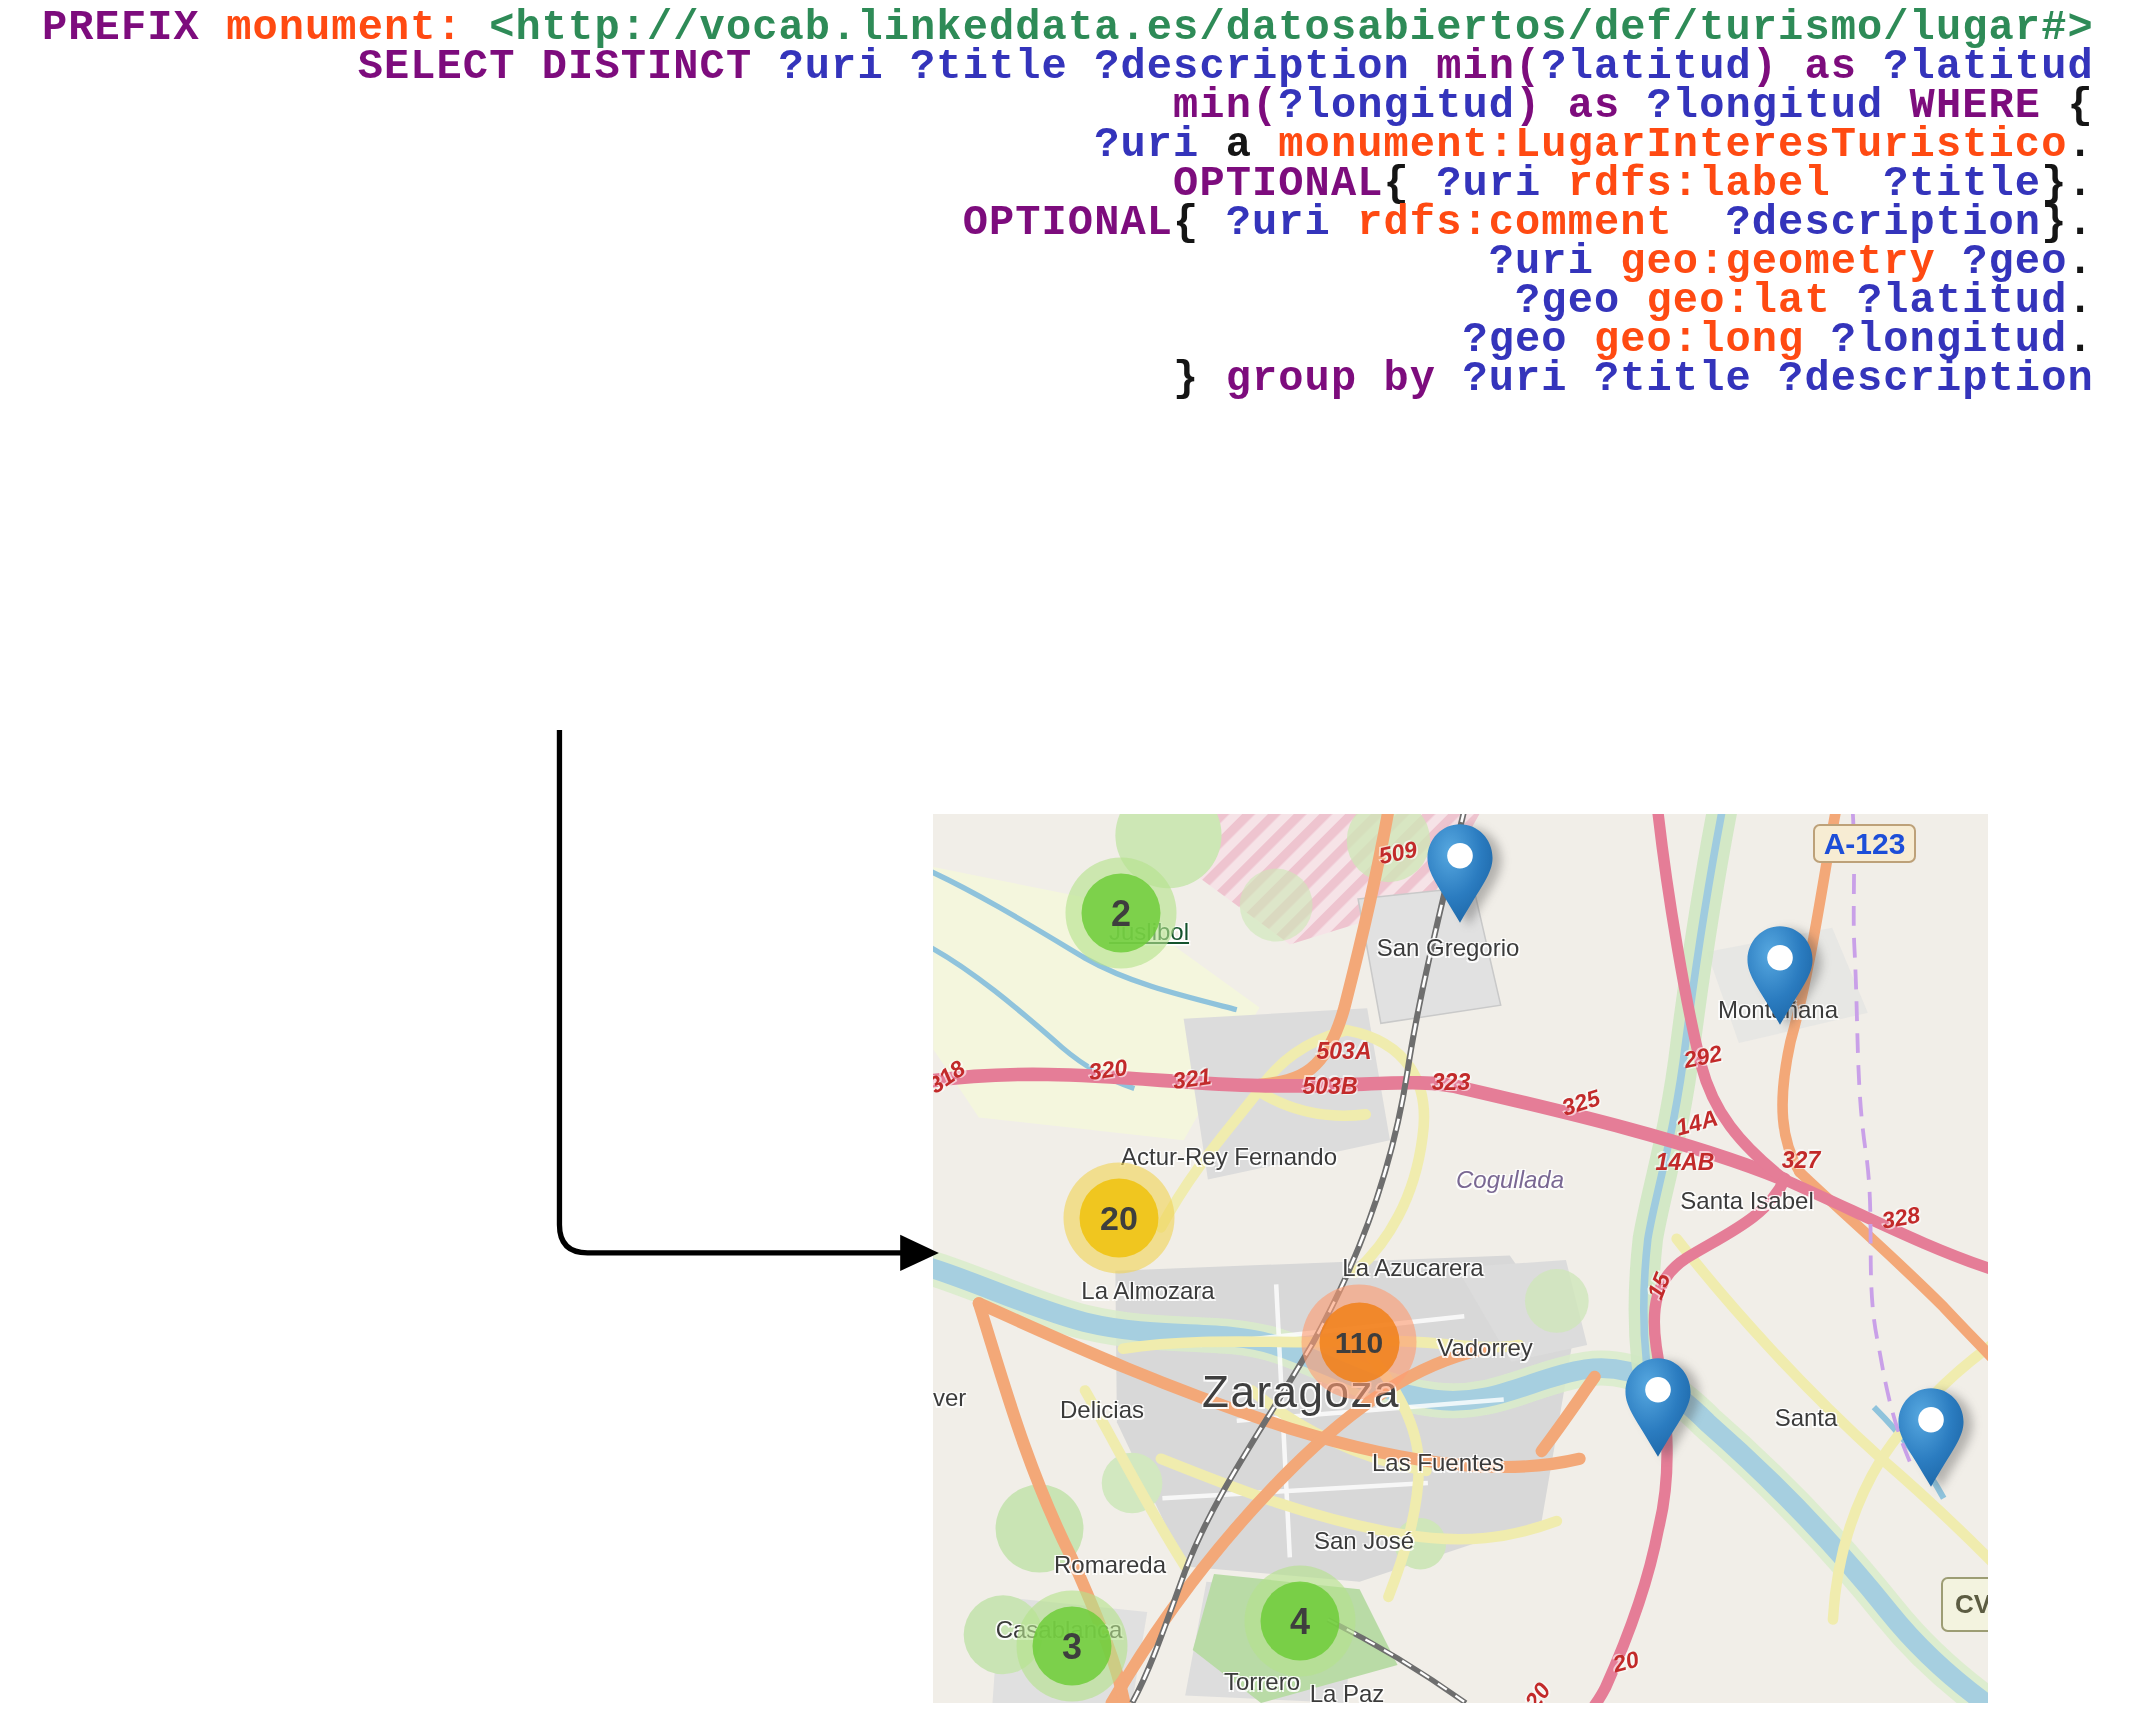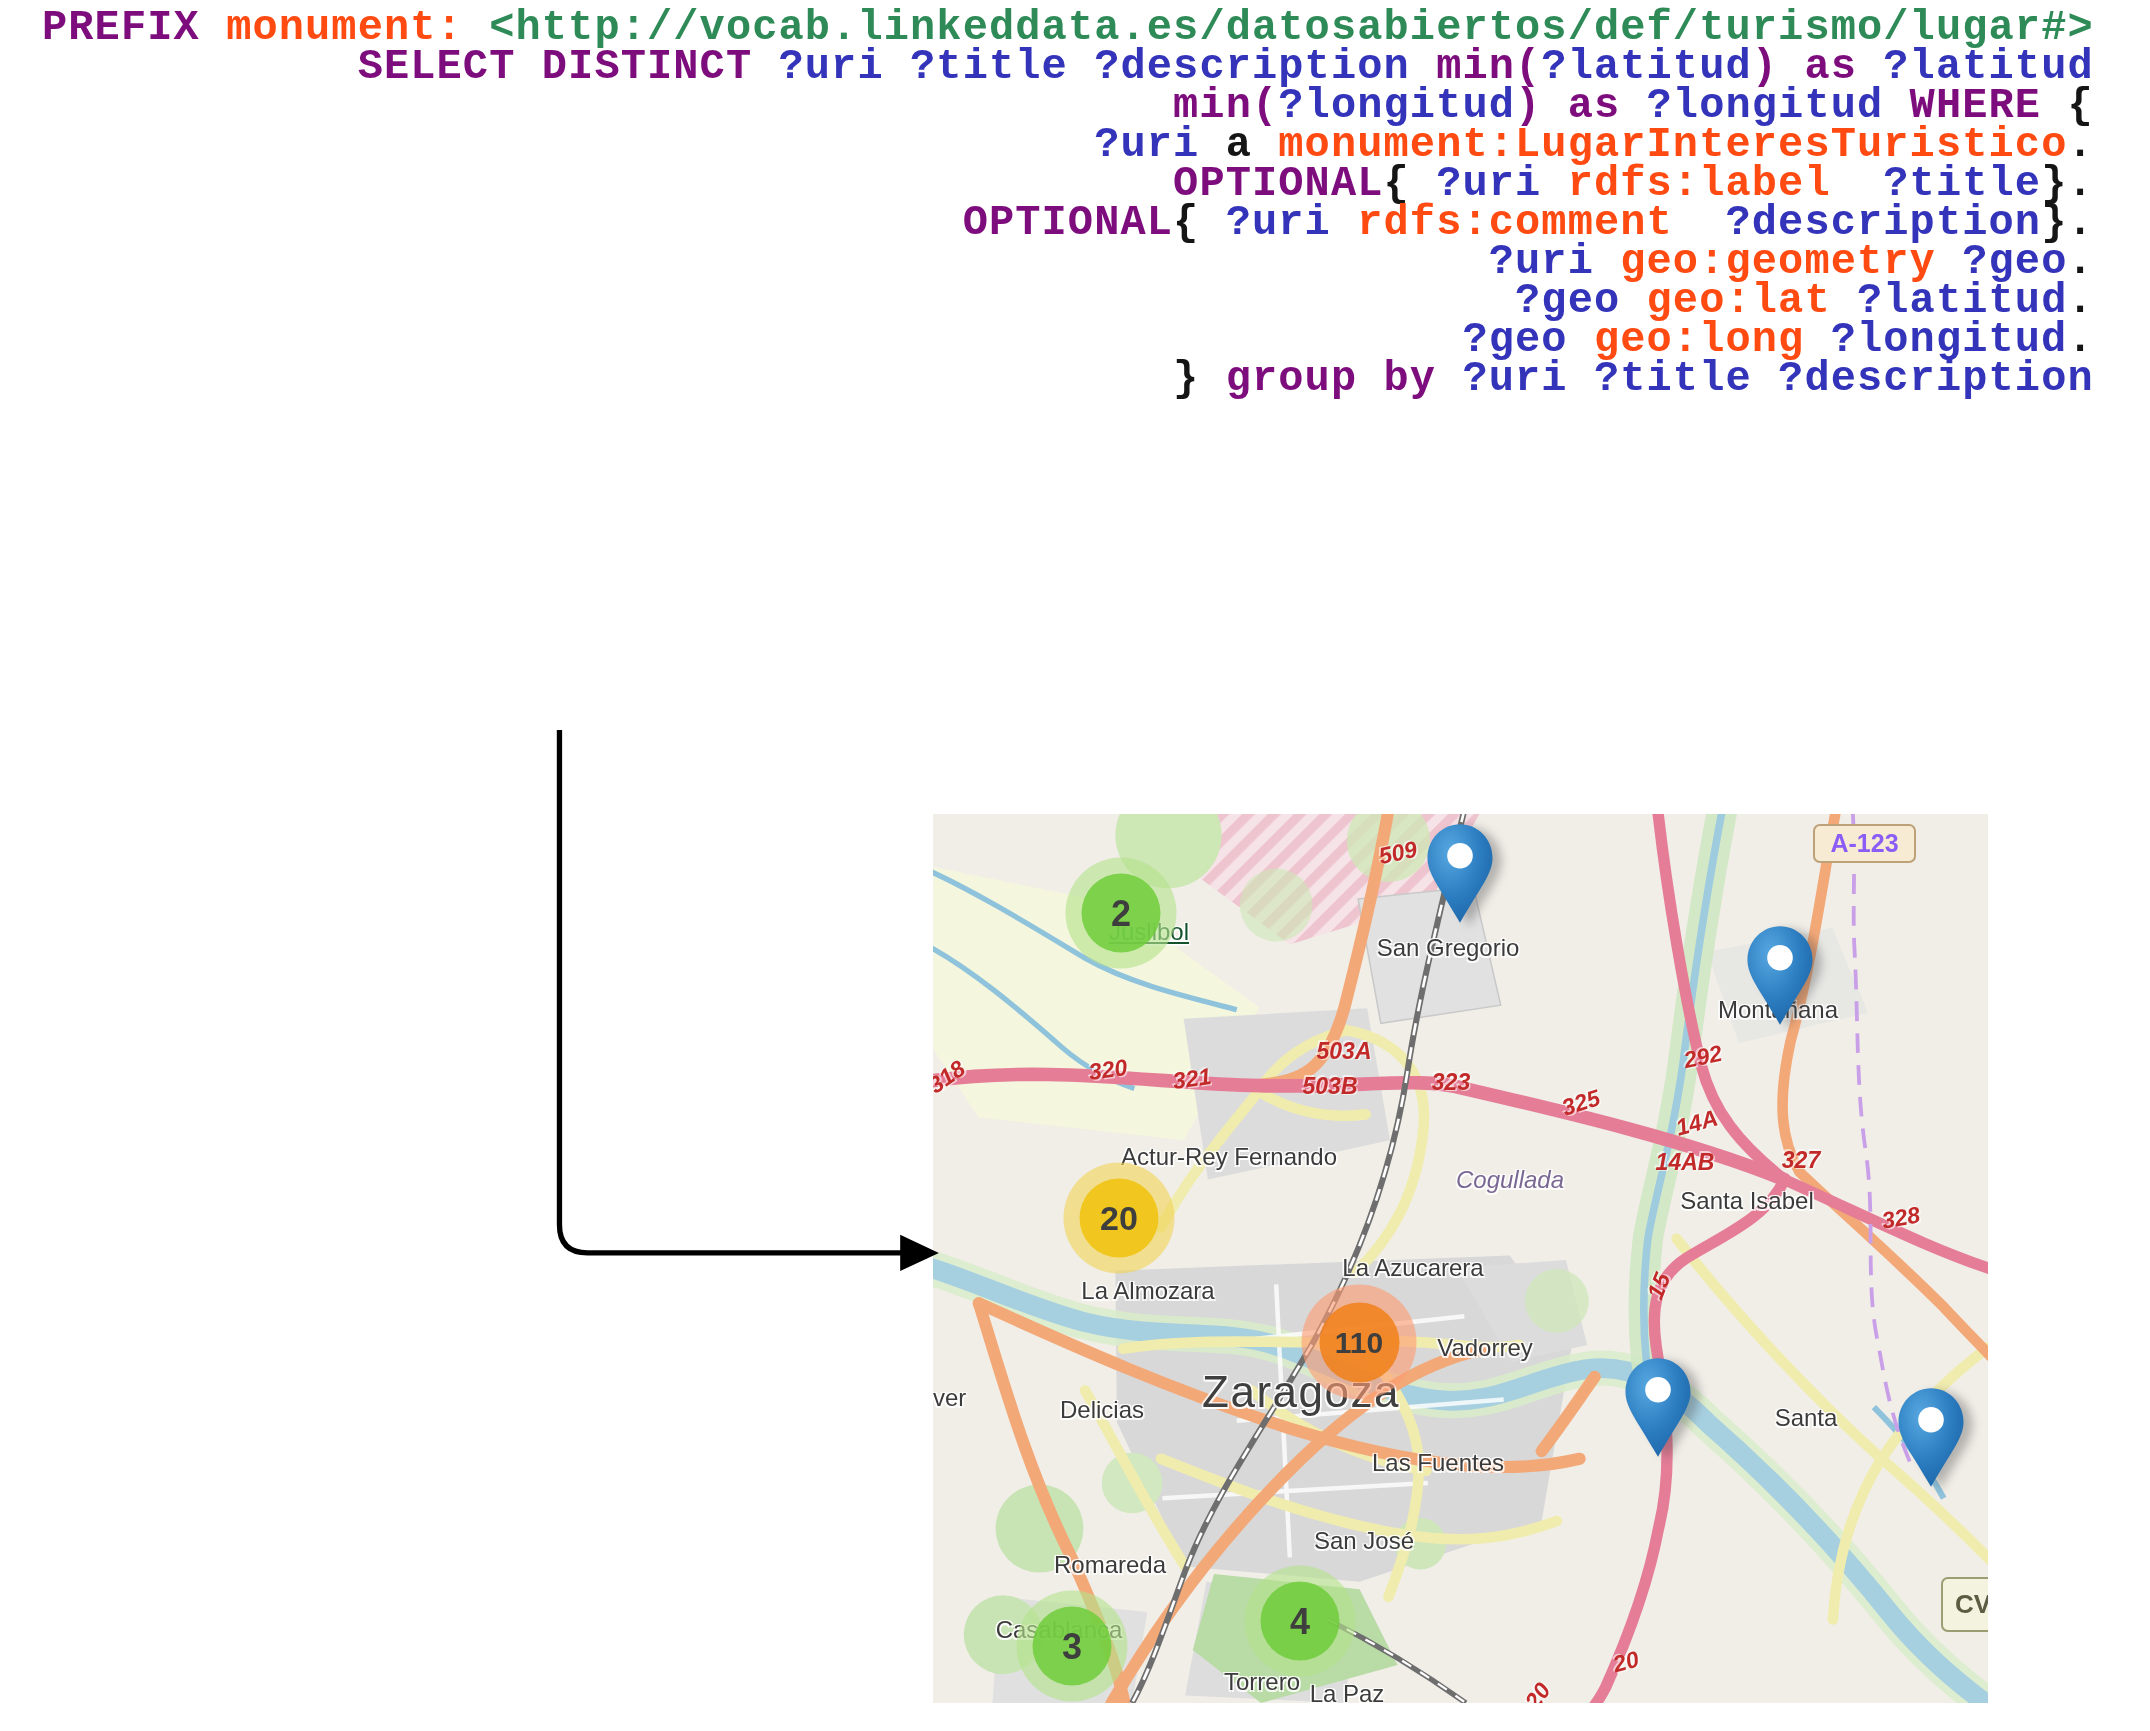--- a/index.html
+++ b/index.html
@@ -52,21 +52,21 @@
   .theme-yellow .inner{background:rgba(240,194,12,.85);}
   .theme-orange{background:rgba(253,156,115,.62);}
   .theme-orange .inner{background:rgba(241,128,23,.85);}
 
   .pin{position:absolute;z-index:14;filter:drop-shadow(9px 3.8px 4.6px rgba(70,70,70,.35));}
 
   .roadsign{
     position:absolute;z-index:9;display:flex;align-items:center;justify-content:center;
     font-weight:700;border-radius:6.8px;box-sizing:border-box;
   }
-  .sign-motorway{background:#f7ecd3;border:2.3px solid #bda179;color:#8b5cf6;font-size:25px;}
+  .sign-motorway{background:#f7ecd3;border:2.3px solid #bda179;color:#1d4ed8;font-size:30px;}
   .sign-local{background:#f3f3df;border:2.3px solid #9d9d74;color:#5c5c42;font-size:26px;justify-content:flex-start;padding-left:12px;}
 </style>
 </head>
 <body>
 
 <div id="code"><div><span class="kw">PREFIX </span><span class="pref">monument: </span><span class="uri">&lt;http://vocab.linkeddata.es/datosabiertos/def/turismo/lugar#&gt;</span></div><div><span class="kw">SELECT DISTINCT </span><span class="var">?uri ?title ?description </span><span class="kw">min(</span><span class="var">?latitud</span><span class="kw">) as </span><span class="var">?latitud</span></div><div><span class="kw">min(</span><span class="var">?longitud</span><span class="kw">) as </span><span class="var">?longitud </span><span class="kw">WHERE </span><span class="pln">{</span></div><div><span class="var">?uri </span><span class="pln">a </span><span class="pref">monument:LugarInteresTuristico</span><span class="pln">.</span></div><div><span class="pln">  </span><span class="kw">OPTIONAL</span><span class="pln">{ </span><span class="var">?uri </span><span class="pref">rdfs:label</span><span class="pln">  </span><span class="var">?title</span><span class="pln">}.</span></div><div><span class="pln">  </span><span class="kw">OPTIONAL</span><span class="pln">{ </span><span class="var">?uri </span><span class="pref">rdfs:comment</span><span class="pln">  </span><span class="var">?description</span><span class="pln">}.</span></div><div><span class="pln">  </span><span class="var">?uri </span><span class="pref">geo:geometry </span><span class="var">?geo</span><span class="pln">.</span></div><div><span class="pln">    </span><span class="var">?geo </span><span class="pref">geo:lat </span><span class="var">?latitud</span><span class="pln">.</span></div><div><span class="pln">    </span><span class="var">?geo </span><span class="pref">geo:long </span><span class="var">?longitud</span><span class="pln">.</span></div><div><span class="pln">} </span><span class="kw">group by </span><span class="var">?uri ?title ?description</span></div></div>
 
 <svg id="arrow" width="2151" height="1731" viewBox="0 0 2834 2281">
   <path d="M737,962 L737,1614 Q737,1651 774,1651 L1192,1651" fill="none" stroke="#000000" stroke-width="7"></path>
   <polygon points="1186,1627 1237,1651 1186,1675" fill="#000000"></polygon>

